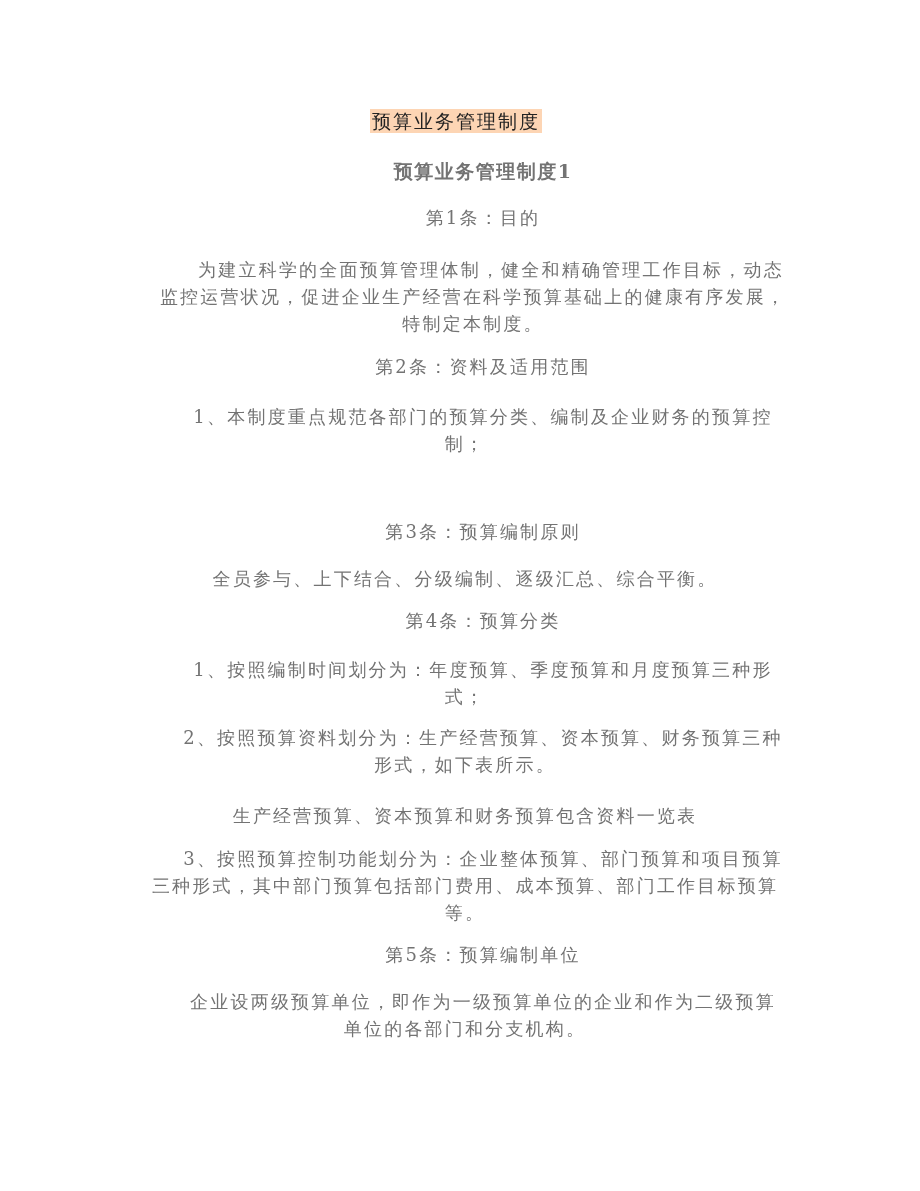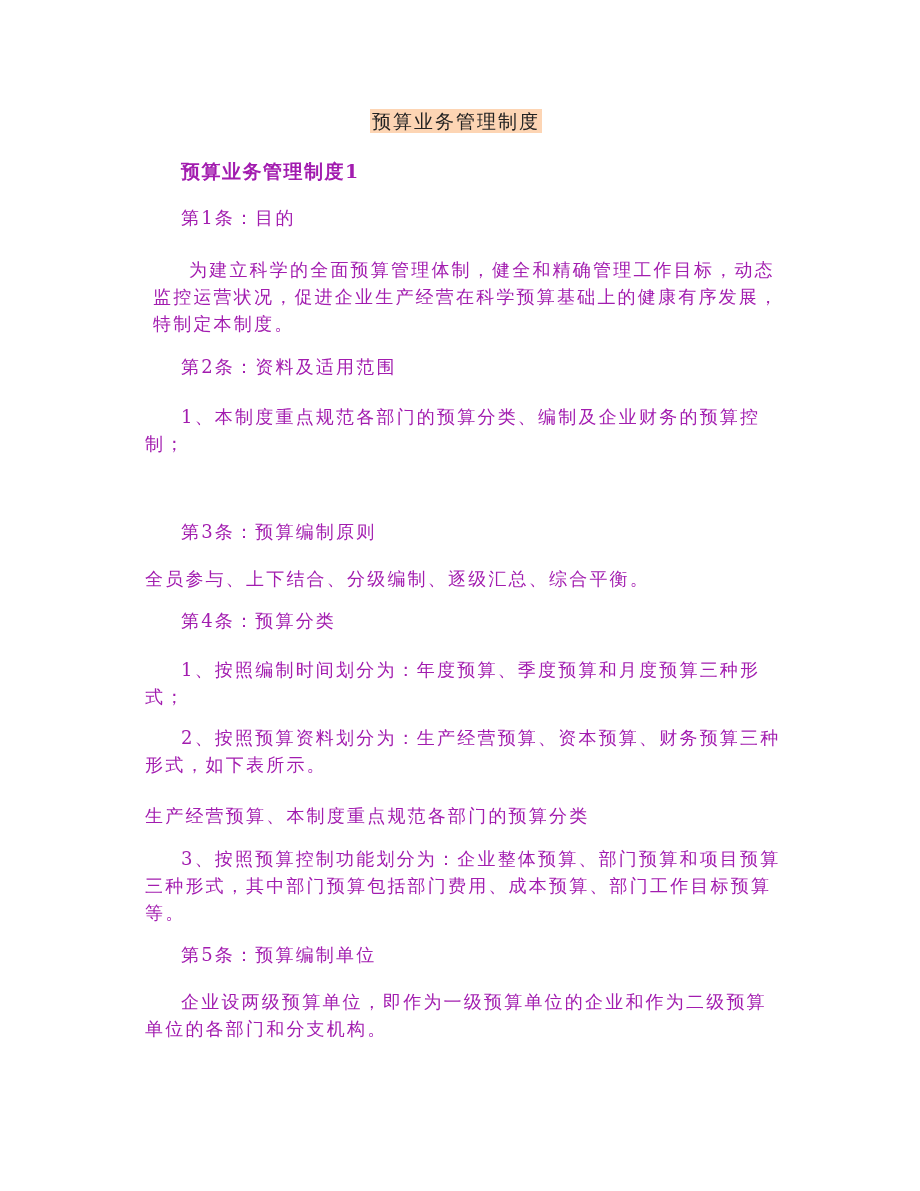--- a/index.html
+++ b/index.html
@@ -2,21 +2,21 @@
 <html><head>
 <meta charset="utf-8">
 <style>
   html, body { margin: 0; padding: 0; background: #ffffff; }
   body { width: 920px; height: 1191px; position: relative; overflow: hidden;
          font-family: "DejaVu Serif", "Liberation Serif", serif; color: #1a1a1a; }
   .page { position: absolute; left: 0; top: 0; width: 920px; height: 1191px; }
   .doc-title { position: absolute; top: 109px; left: 0; width: 912px; text-align: center; }
   .doc-title span { background: #fdd5b4; font-size: 19px; letter-spacing: 2px; padding: 1px 2px; color: #222; }
   .p { position: absolute; left: 145px; width: 640px; font-size: 18px; line-height: 27px;
-       letter-spacing: 2.2px; text-indent: 36px; margin: 0; color: #a21caf; }
+       letter-spacing: 2.2px; text-indent: 36px; margin: 0; color: #737373; text-align: center; }
   .p.noindent { text-indent: 0; }
   .h2 { font-weight: bold; font-size: 19px; letter-spacing: 1.5px; }
 </style>
 </head>
 <body>
 
 <div class="page">
   <div class="doc-title">
     <span>预算业务管理制度</span>
   </div>
@@ -25,17 +25,17 @@
 
   <p class="p" style="top:204px;">第1条：目的</p>
   <p class="p" style="top:256px;margin-left:8px;">为建立科学的全面预算管理体制，健全和精确管理工作目标，动态监控运营状况，促进企业生产经营在科学预算基础上的健康有序发展，特制定本制度。</p>
   <p class="p" style="top:353px;">第2条：资料及适用范围</p>
   <p class="p" style="top:403px;">1、本制度重点规范各部门的预算分类、编制及企业财务的预算控制；</p>
   <p class="p" style="top:518px;">第3条：预算编制原则</p>
   <p class="p noindent" style="top:565px;">全员参与、上下结合、分级编制、逐级汇总、综合平衡。</p>
   <p class="p" style="top:607px;">第4条：预算分类</p>
   <p class="p" style="top:656px;">1、按照编制时间划分为：年度预算、季度预算和月度预算三种形式；</p>
   <p class="p" style="top:724px;">2、按照预算资料划分为：生产经营预算、资本预算、财务预算三种形式，如下表所示。</p>
-  <p class="p noindent" style="top:802px;">生产经营预算、本制度重点规范各部门的预算分类</p>
+  <p class="p noindent" style="top:802px;">生产经营预算、资本预算和财务预算包含资料一览表</p>
   <p class="p" style="top:845px;">3、按照预算控制功能划分为：企业整体预算、部门预算和项目预算三种形式，其中部门预算包括部门费用、成本预算、部门工作目标预算等。</p>
   <p class="p" style="top:941px;">第5条：预算编制单位</p>
   <p class="p" style="top:988px;">企业设两级预算单位，即作为一级预算单位的企业和作为二级预算单位的各部门和分支机构。</p>
 </div>
 
 </body></html>

